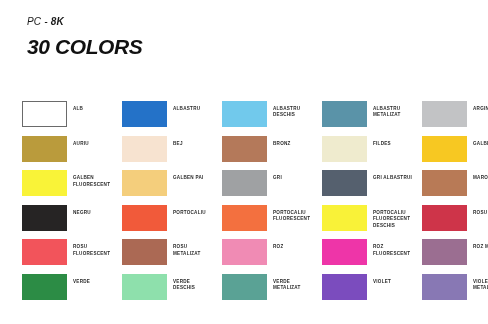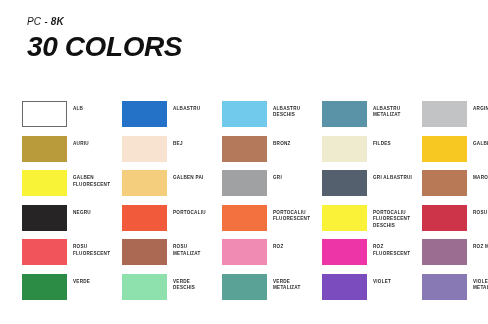--- a/index.html
+++ b/index.html
@@ -37,21 +37,21 @@
     line-height: 12px;
     white-space: nowrap;
   }
   .eyebrow .strong {
     font-weight: 700;
     font-style: italic;
     text-align: center;
   }
   .title {
     margin-top: 3px;
-    font-size: 28px;
+    font-size: 21px;
     font-weight: 700;
     font-style: italic;
     color: #111111;
     letter-spacing: -0.4px;
     line-height: 32px;
     white-space: nowrap;
   }
   .grid {
     position: absolute;
     left: 22px;

